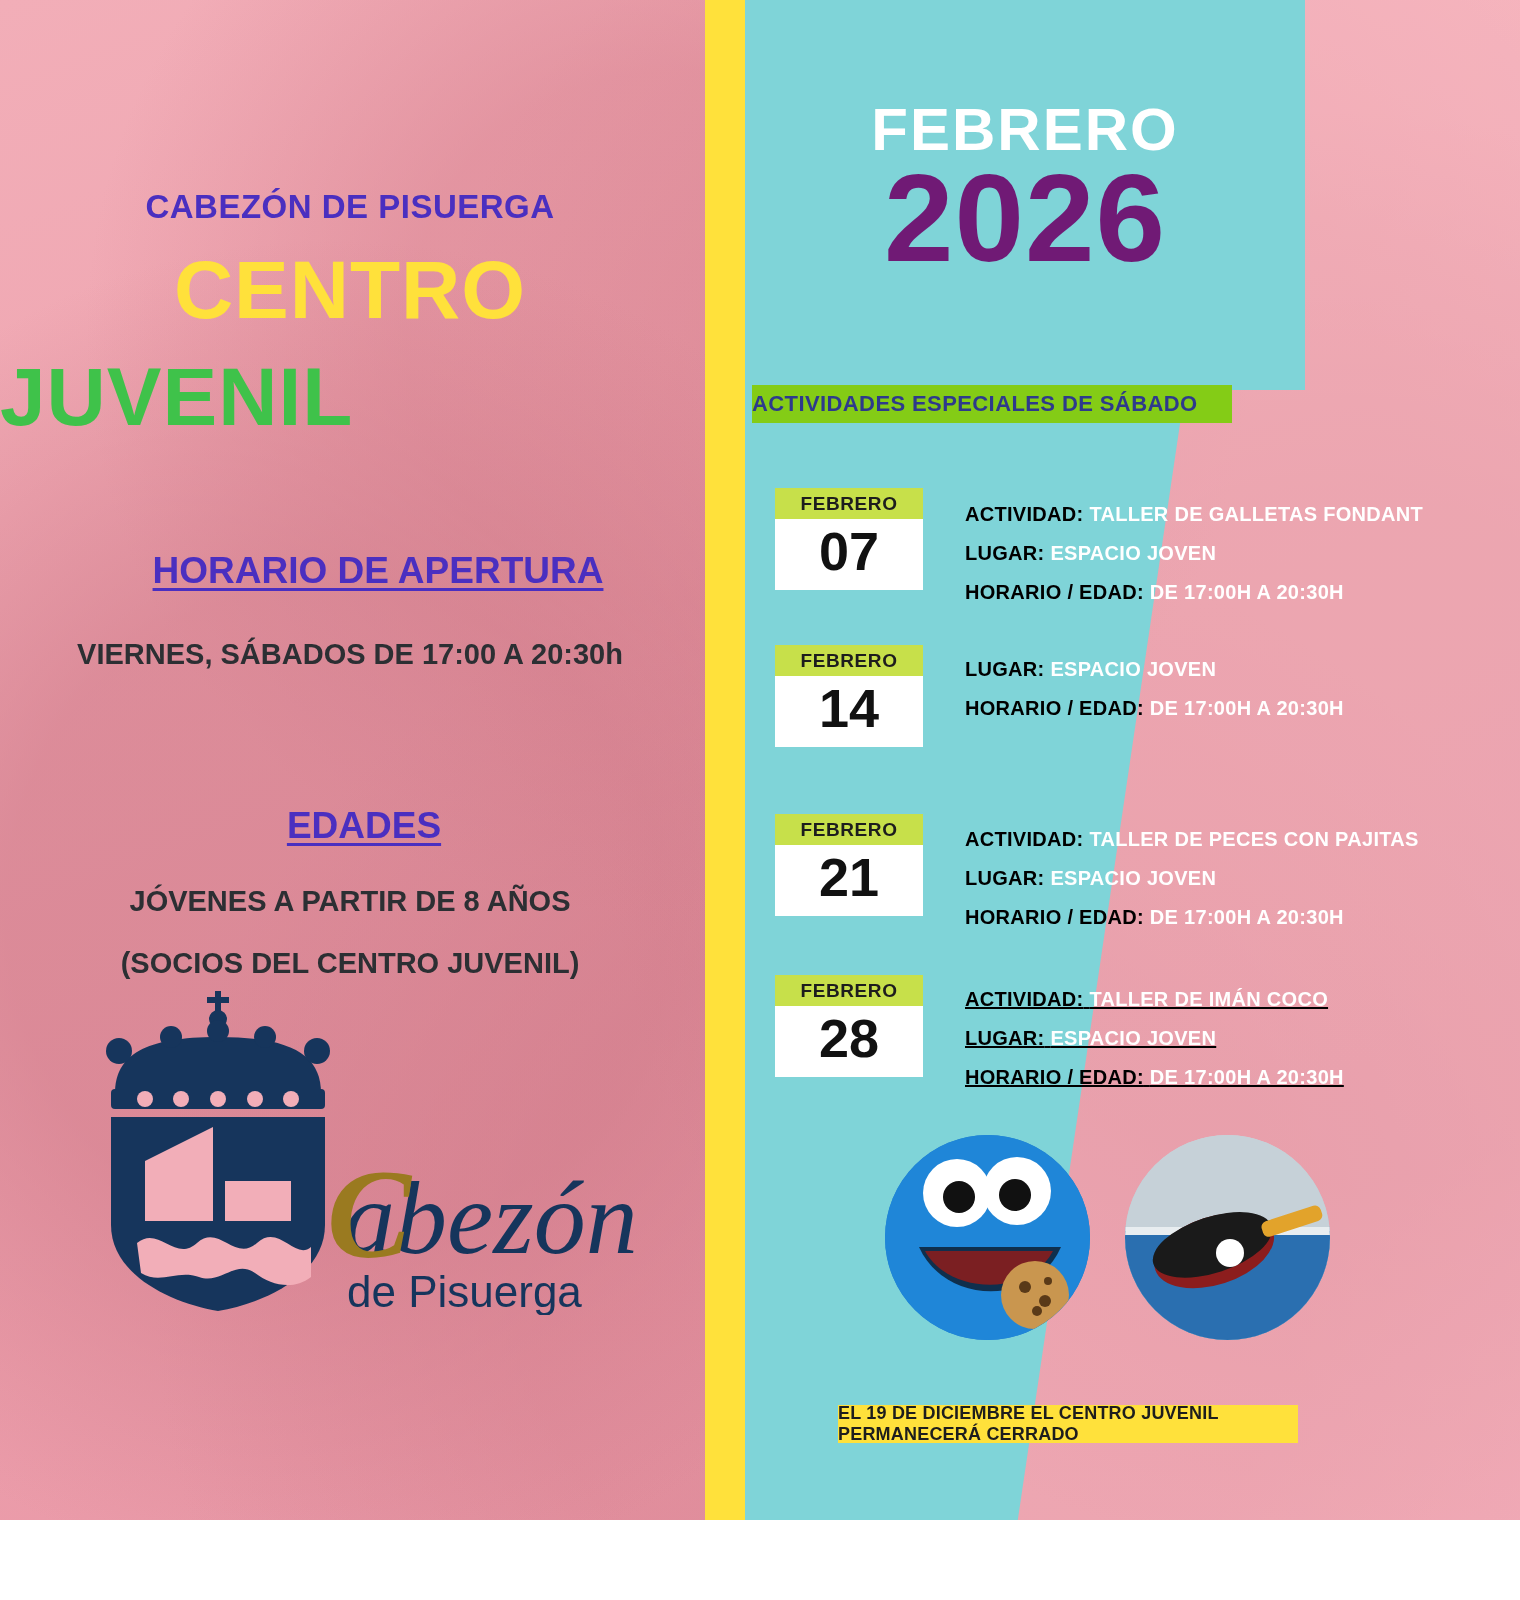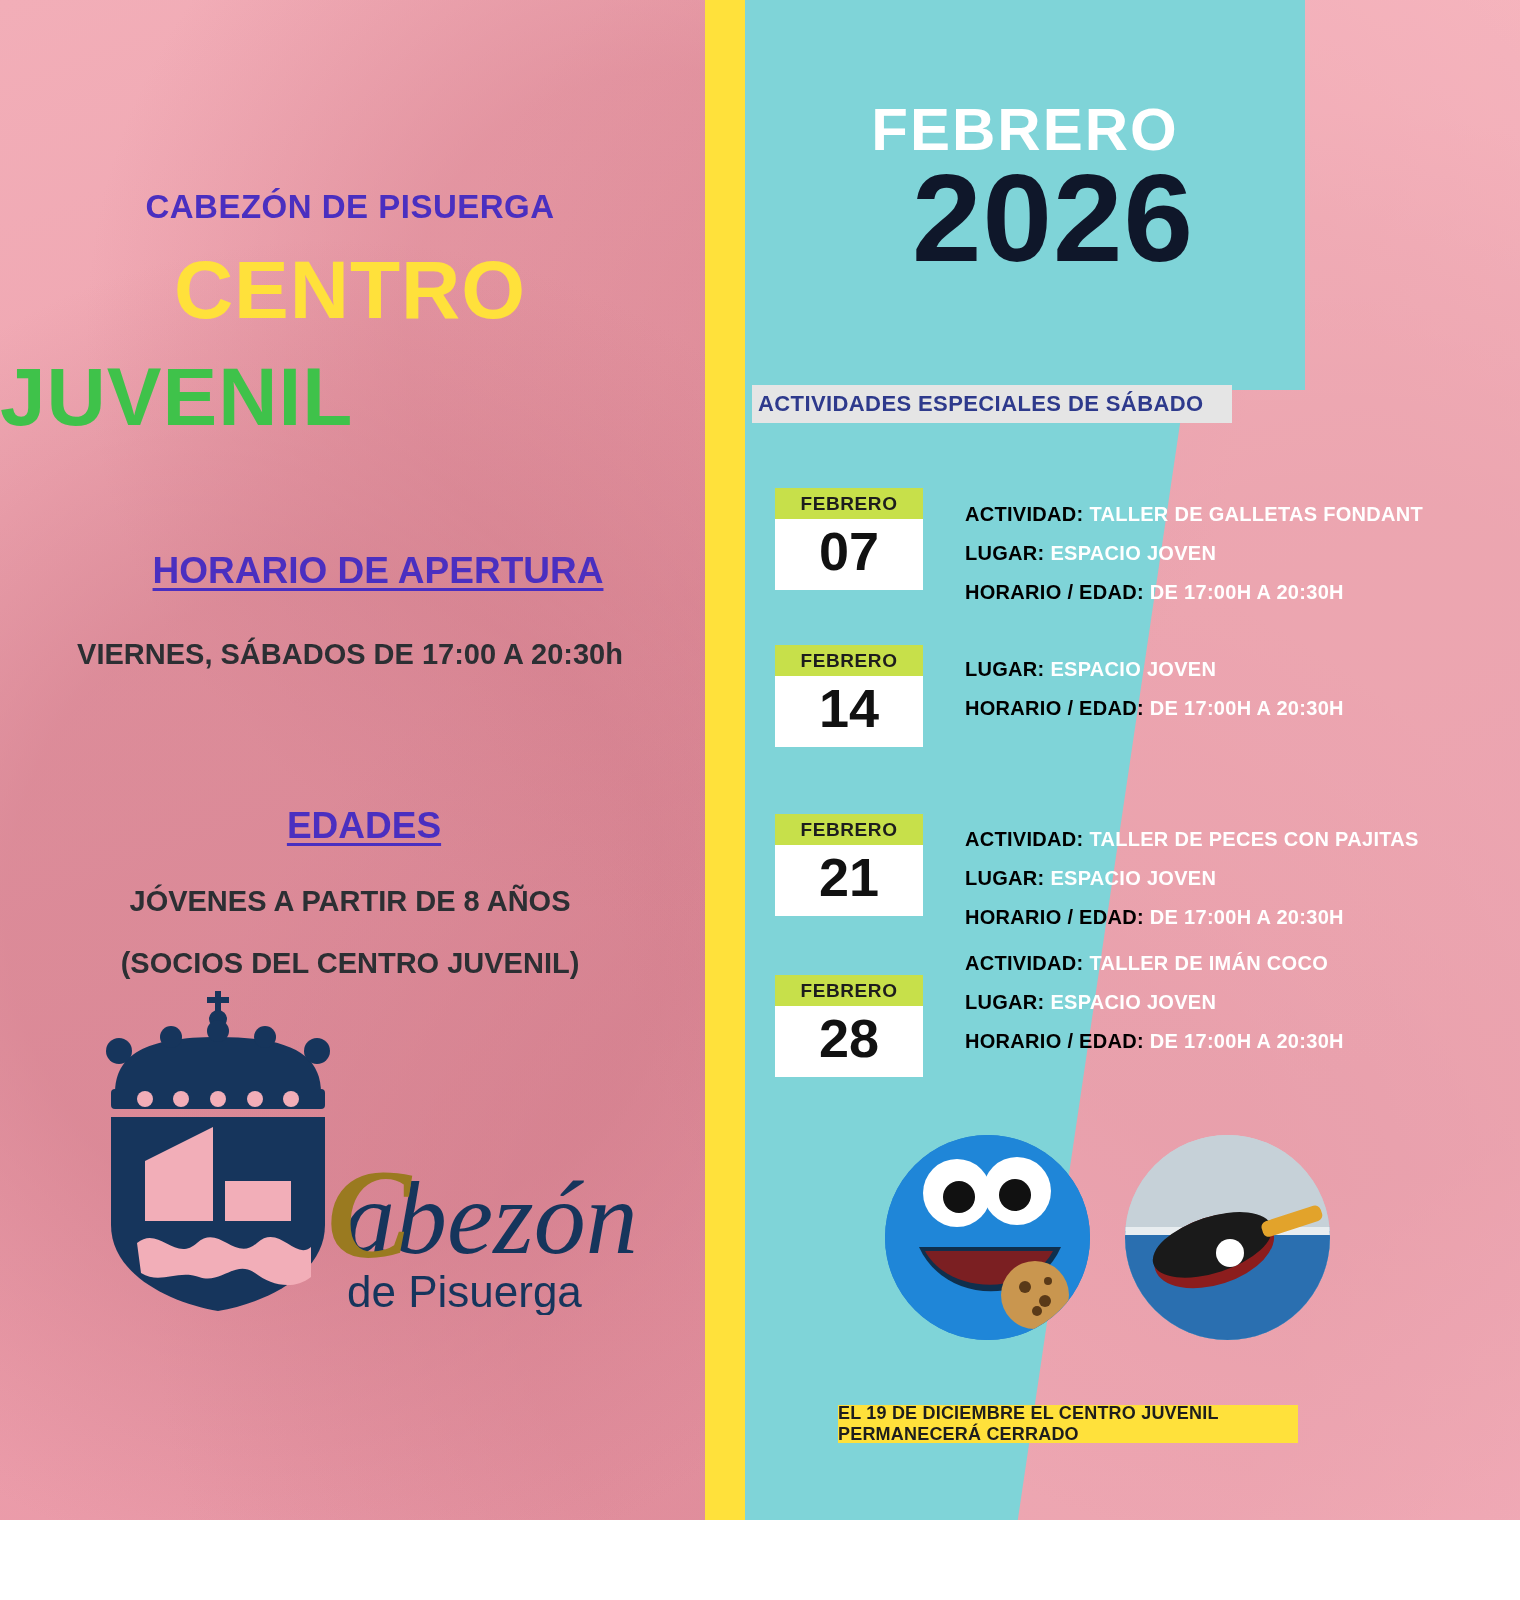--- a/index.html
+++ b/index.html
@@ -171,35 +171,33 @@
     letter-spacing: 2px;
   }
   .year-word {
     position: absolute;
     left: 745px;
     top: 155px;
     width: 560px;
     text-align: center;
     font-size: 125px;
     font-weight: bold;
-    color: #0f172a;
+    color: #701a75;
     letter-spacing: 1px;
     line-height: 1;
-    padding-left: 28px;
   }
   .subtitle-band {
     position: absolute;
     left: 752px;
     top: 385px;
     width: 480px;
     height: 38px;
-    background: #e5e5e5;
+    background: #84cc16;
     display: flex;
     align-items: center;
-    padding-left: 6px;
     box-sizing: border-box;
   }
   .subtitle-band span {
     font-size: 22px;
     font-weight: bold;
     color: #2e3a8c;
     letter-spacing: 0.4px;
   }
   .date-card {
     position: absolute;
@@ -372,21 +370,21 @@
   <div class="event-lines" style="top:828px;">
     <div class="event-line"><span class="lbl">ACTIVIDAD:</span> <span>TALLER DE PECES CON PAJITAS</span></div>
     <div class="event-line"><span class="lbl">LUGAR:</span> <span>ESPACIO JOVEN</span></div>
     <div class="event-line"><span class="lbl">HORARIO / EDAD:</span> <span>DE 17:00H A 20:30H</span></div>
   </div>
 
   <div class="date-card" style="top:975px;">
     <div class="date-month">FEBRERO</div>
     <div class="date-day">28</div>
   </div>
-  <div class="event-lines" style="top:952px;">
+  <div class="event-lines" style="top:988px;text-decoration:underline;">
     <div class="event-line"><span class="lbl">ACTIVIDAD:</span> <span>TALLER DE IMÁN COCO</span></div>
     <div class="event-line"><span class="lbl">LUGAR:</span> <span>ESPACIO JOVEN</span></div>
     <div class="event-line"><span class="lbl">HORARIO / EDAD:</span> <span>DE 17:00H A 20:30H</span></div>
   </div>
 
   <div class="circle-photo photo-cookie">
     <svg width="205" height="205" viewBox="0 0 205 205" xmlns="http://www.w3.org/2000/svg">
       <rect width="205" height="205" fill="#1f86d8"></rect>
       <circle cx="72" cy="58" r="34" fill="#ffffff"></circle>
       <circle cx="132" cy="56" r="34" fill="#ffffff"></circle>

